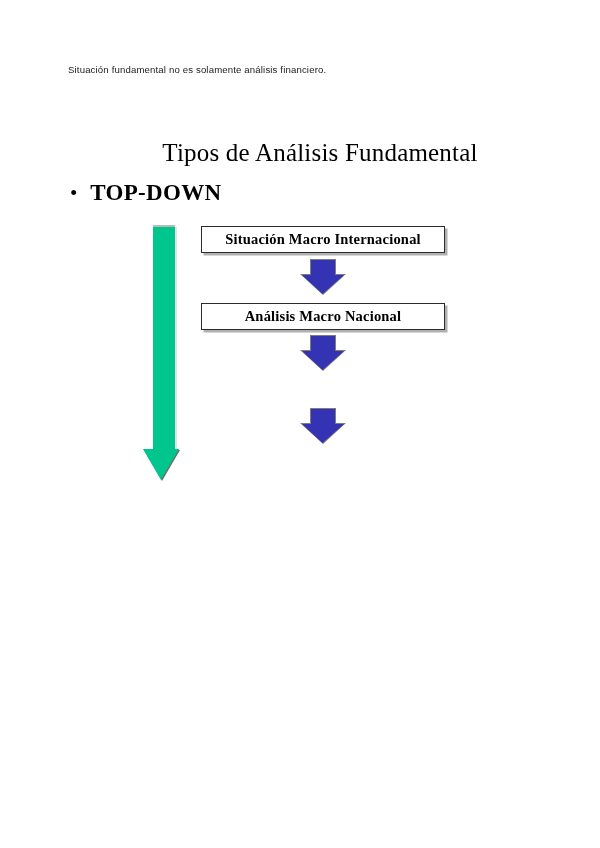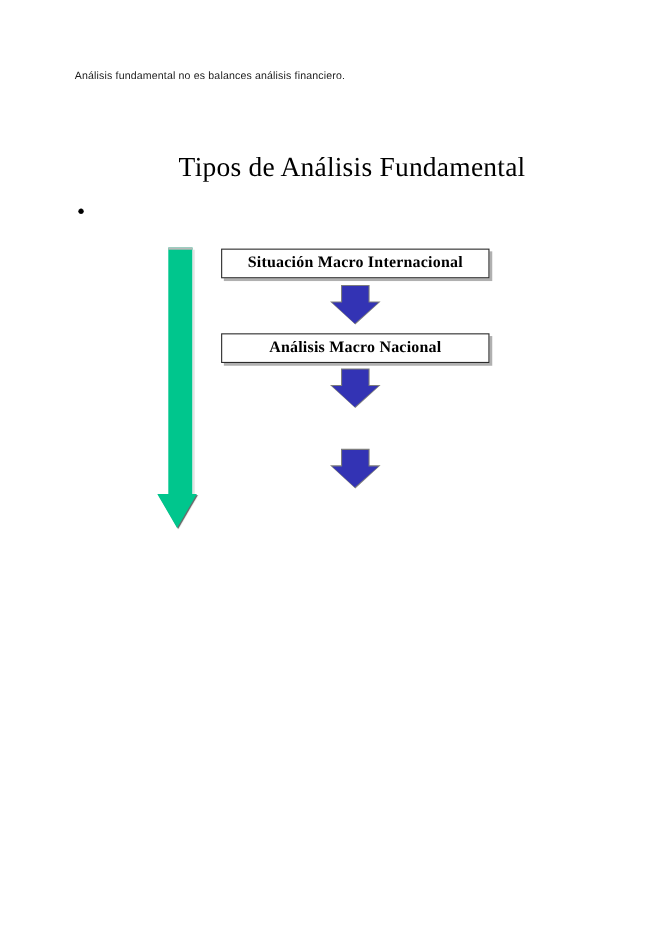--- a/index.html
+++ b/index.html
@@ -165,27 +165,28 @@
 
   .shadow-path { fill: #7d7d7d; }
   .body-path   { fill: #3333B4; }
 </style>
 </head>
 <body>
 
 <div class="page">
 
   <div class="intro">
-    <p>Análisis fundamental no es balances análisis financiero.</p>
+    <p>Situación fundamental no es solamente análisis financiero.</p>
   </div>
 
   <div class="doc-title">Tipos de Análisis Fundamental</div>
 
   <div class="bullet-line">
     <span class="bullet-dot">•</span>
+    <span class="bullet-label">TOP-DOWN</span>
   </div>
 
   <div class="diagram">
 
     <div class="green-arrow">
       <div class="green-shaft"></div>
       <div class="green-head"></div>
     </div>
 
     <div class="node-box n0">

